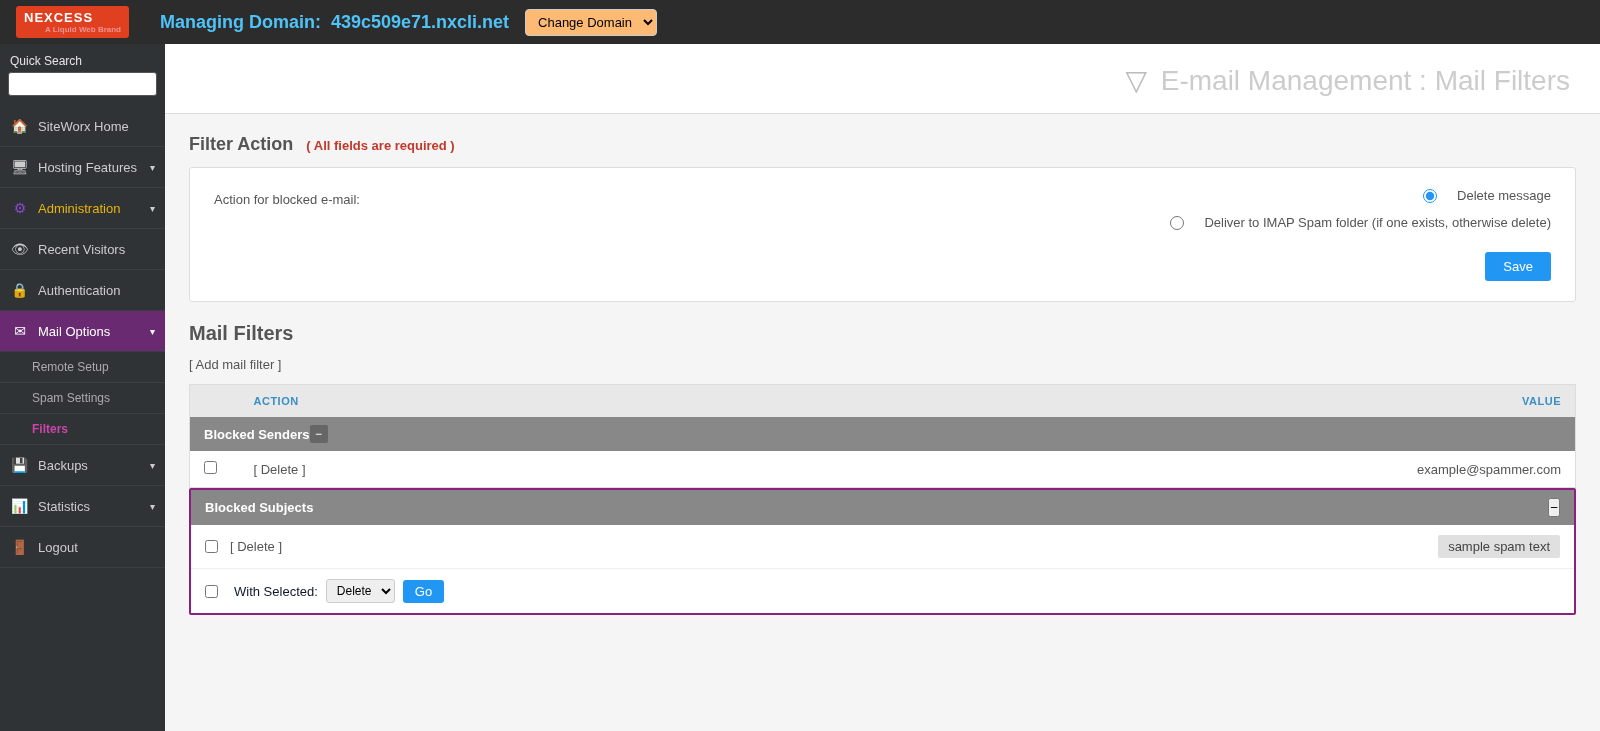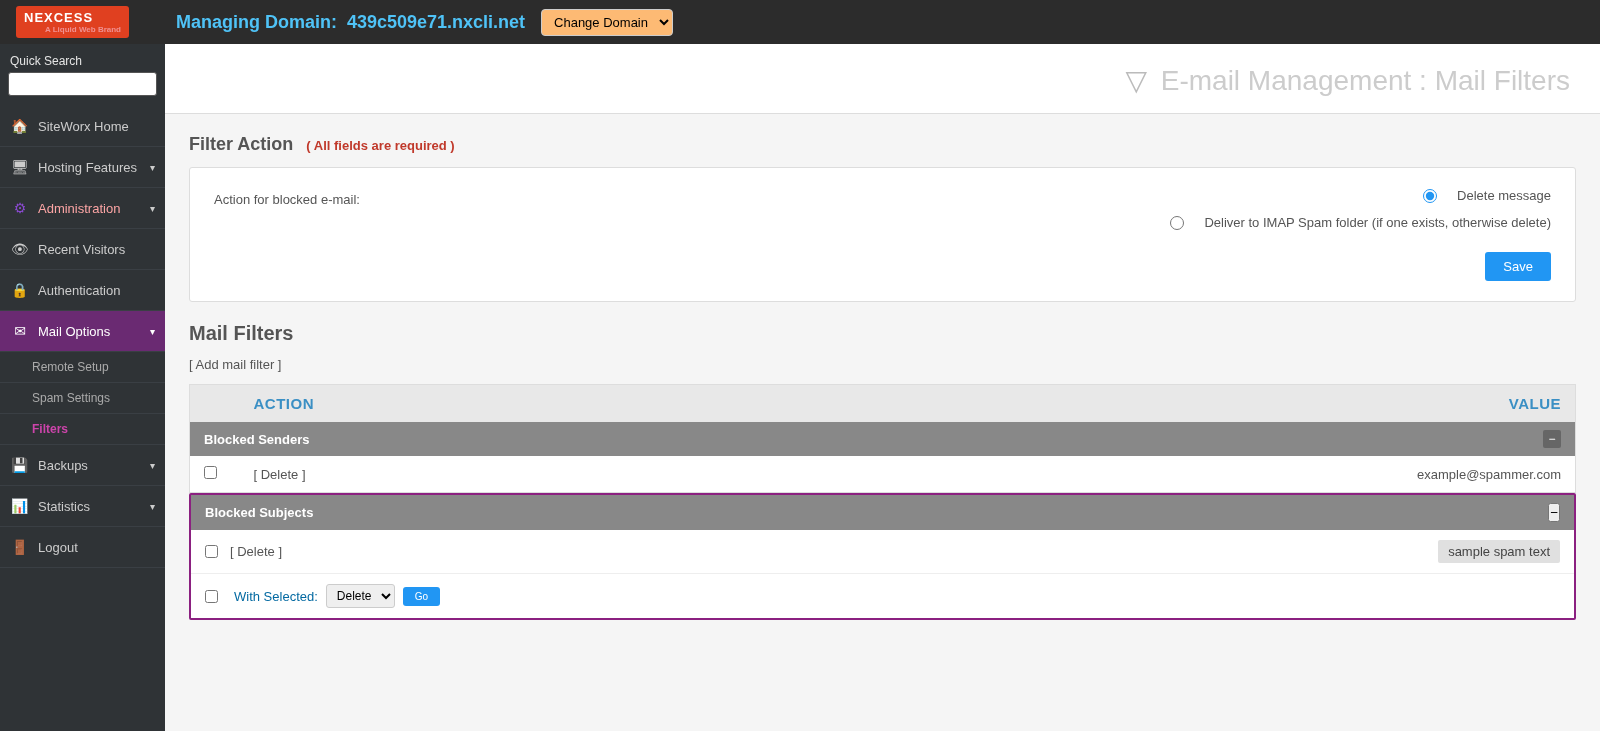--- a/index.html
+++ b/index.html
@@ -8,21 +8,21 @@
     
     .topbar {
       background: #2c2c2c;
       height: 44px;
       display: flex;
       align-items: center;
       padding: 0 16px;
       flex-shrink: 0;
     }
     .logo-area {
-      width: 160px;
+      width: 144px;
       display: flex;
       align-items: center;
     }
     .logo-sub {
       color: #aaa;
       font-size: 9px;
       display: block;
     }
     .logo-box {
       background: #e04020;
@@ -229,36 +229,35 @@
       border-collapse: collapse;
       background: #fff;
       border: 1px solid #ddd;
     }
     .filter-table thead tr {
       background: #e8e8e8;
     }
     .filter-table thead th {
       padding: 10px 14px;
       text-align: left;
-      font-size: 15px;
+      font-size: 11px;
       font-weight: bold;
       color: #3a8fc4;
       letter-spacing: 0.5px;
       text-transform: uppercase;
     }
 
     .group-header {
       background: #888;
       color: #fff;
       padding: 8px 14px;
       font-size: 13px;
       font-weight: bold;
       display: flex;
       align-items: center;
-      justify-content: space-between;
     }
     .group-header .collapse-btn {
       background: #666;
       border: none;
       color: #fff;
       width: 18px;
       height: 18px;
       display: flex;
       align-items: center;
       justify-content: center;
@@ -320,36 +319,36 @@
       border-bottom: 1px solid #eee;
     }
     .highlighted-section .with-selected-row {
       background: #fff;
       padding: 10px 14px;
       display: flex;
       align-items: center;
       gap: 8px;
     }
     .with-selected-label {
-      color: #0369a1;
+      color: #0f172a;
       font-size: 13px;
     }
     .with-selected-select {
       padding: 3px 6px;
       border: 1px solid #ccc;
       border-radius: 3px;
       font-size: 12px;
     }
     .go-btn {
       background: #2196F3;
       color: #fff;
       border: none;
       padding: 4px 12px;
       border-radius: 3px;
-      font-size: 10px;
+      font-size: 13px;
       cursor: pointer;
     }
 
   </style>
 </head>
 <body>
 
 <div class="topbar">
   <div class="logo-area">
     <div class="logo-box">
@@ -378,21 +377,21 @@
     </div>
 
     <div class="sidebar-item">
       <span class="icon">🖥</span>
       <span>Hosting Features</span>
       <span class="chevron">▾</span>
     </div>
 
     <div class="sidebar-item">
       <span class="icon" style="color:#8a4ad0;">⚙</span>
-      <span style="color:#fca5a5;">Administration</span>
+      <span style="color:#eab308;">Administration</span>
       <span class="chevron">▾</span>
     </div>
 
     <div class="sidebar-item">
       <span class="icon">👁</span>
       <span>Recent Visitors</span>
     </div>
 
     <div class="sidebar-item">
       <span class="icon">🔒</span>

